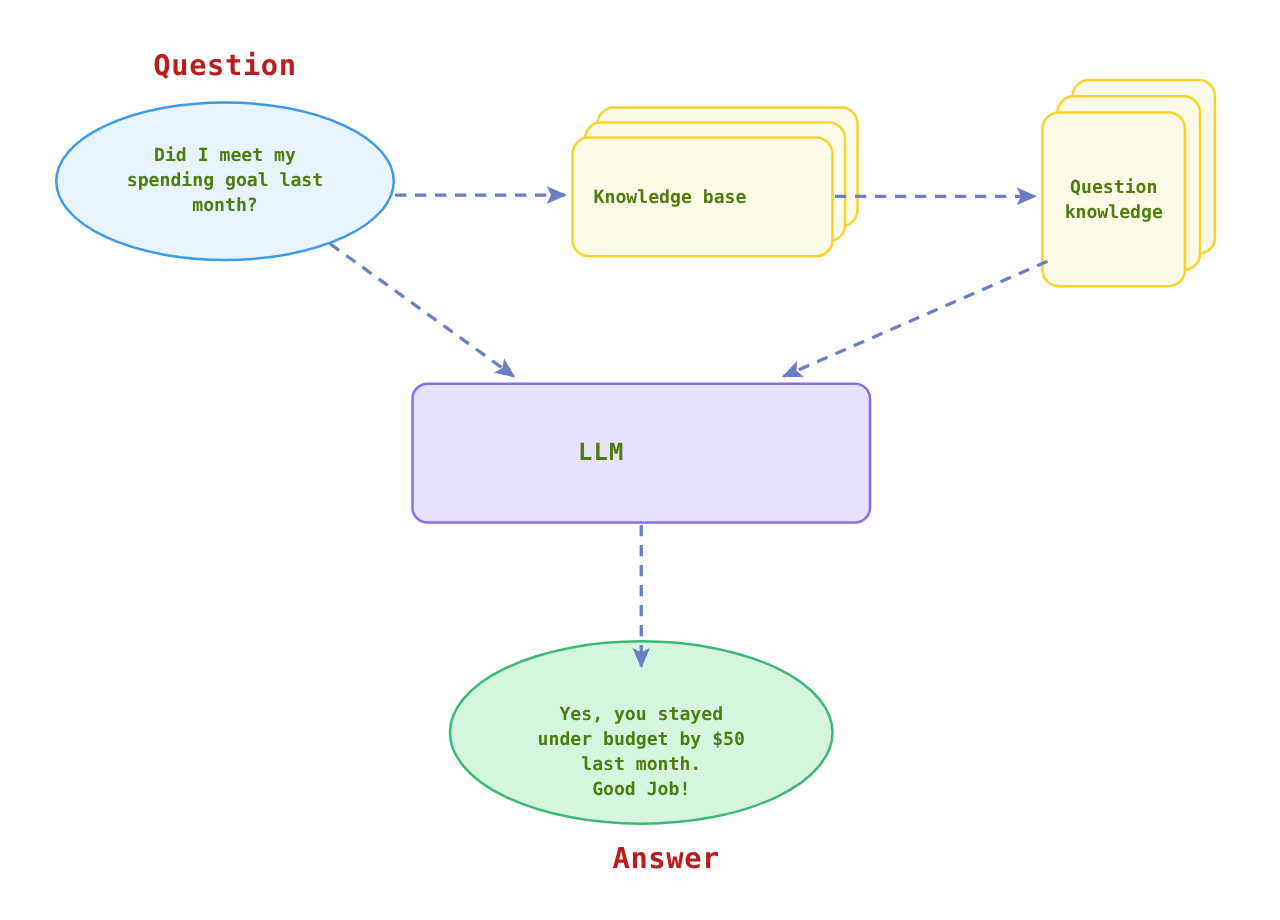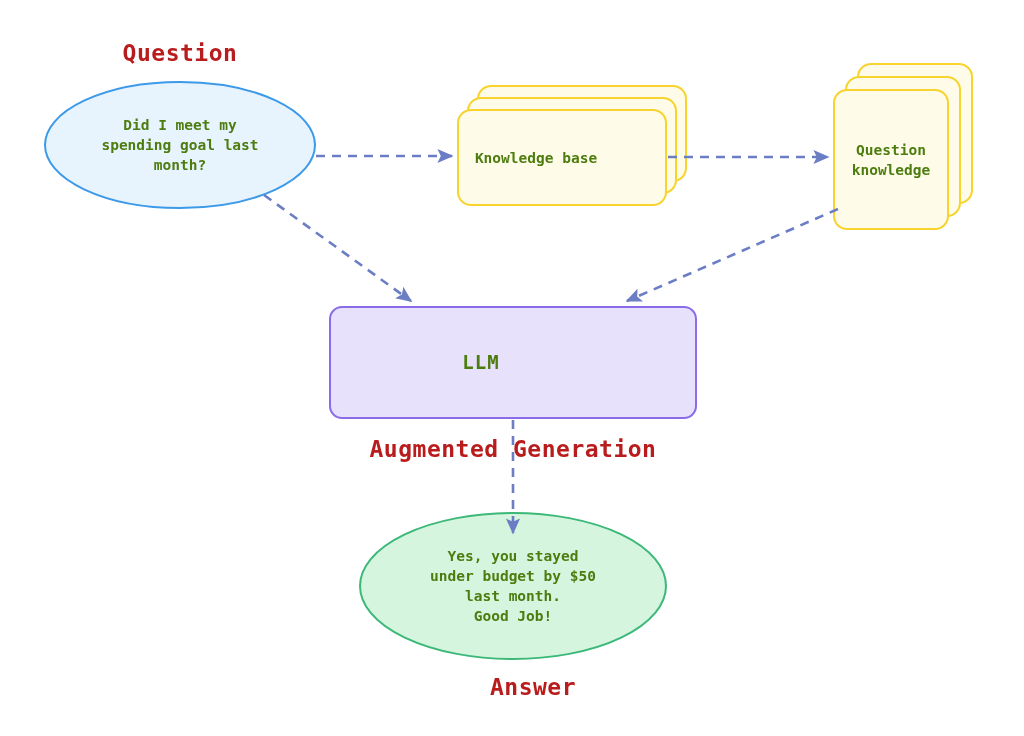--- a/index.html
+++ b/index.html
@@ -64,21 +64,21 @@
     font-size: 14.5px;
   }
   
   #llm-text {
     left: 330px; top: 307px; width: 302px; height: 111px;
     font-size: 19px;
     letter-spacing: 1px;
   }
   
   #answer-ellipse-text {
-    left: 360px; top: 513px; width: 306px; height: 146px;
+    left: 360px; top: 529px; width: 306px; height: 146px;
     font-size: 14.5px;
   }
 
   #question-caption { left: 45px; top: 40px; width: 270px; }
   #answer-caption   { left: 380px; top: 674px; width: 306px; text-align: center; }
   #augmented-generation-caption {
     left: 330px; top: 436px; width: 366px;
   }
 </style>
 </head>
@@ -133,17 +133,16 @@
 
   <div class="node-text" id="llm-text">LLM</div>
 
   <div class="node-text" id="answer-ellipse-text">Yes, you stayed
 under budget by $50
 last month.
 Good Job!</div>
 
   <div class="caption" id="question-caption">Question</div>
 
-  <div class="caption" id="augmented-generation-caption">Augmented Generation</div>
 
   <div class="caption" id="answer-caption">Answer</div>
 
 </div>
 
 </body></html>

